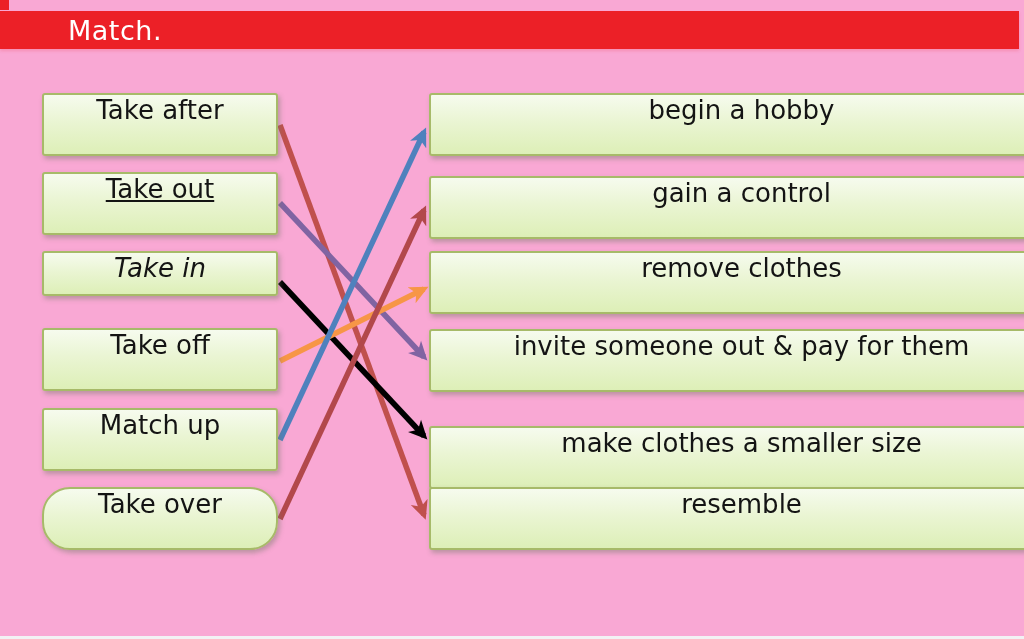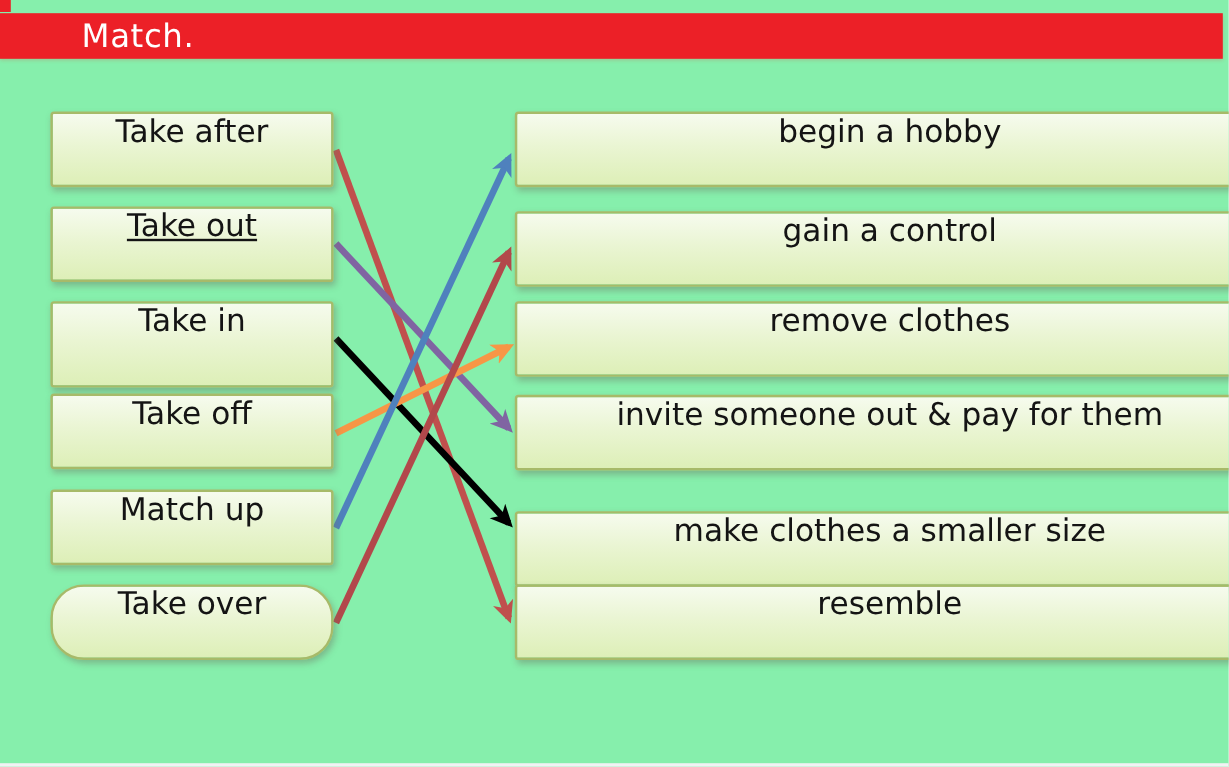--- a/index.html
+++ b/index.html
@@ -1,20 +1,20 @@
 <!DOCTYPE html>
 <html><head>
 <meta charset="utf-8">
 <style>
   html, body { margin: 0; padding: 0; background: #ffffff; }
   .slide {
     position: relative;
     width: 1024px;
     height: 639px;
-    background: #86efac;
+    background: #f9a8d4;
     overflow: hidden;
     font-family: "DejaVu Sans", sans-serif;
   }
   .corner-notch {
     position: absolute;
     left: 0; top: 0;
     width: 9px; height: 10px;
     background: #ec2027;
   }
   .header-bar {
@@ -100,21 +100,21 @@
       <line x1="280" y1="519" x2="424" y2="210" stroke="#b2484b" stroke-width="5.5" marker-end="url(#ah5)"></line>
     </svg>
 
   <div id="left-col">
       <div class="box left" style="top: 93px; height: 63px;">
         <span>Take after</span>
       </div>
       <div class="box left" style="top: 172px; height: 63px; text-decoration: underline;">
         <span>Take out</span>
       </div>
-      <div class="box left" style="top: 251px; height: 72px;">
+      <div class="box left" style="top: 251px; height: 45px; font-style: italic;">
         <span>Take in</span>
       </div>
       <div class="box left" style="top: 328px; height: 63px;">
         <span>Take off</span>
       </div>
       <div class="box left" style="top: 408px; height: 63px;">
         <span>Match up</span>
       </div>
       <div class="box left" style="top: 487px; height: 63px; border-radius: 28px;">
         <span>Take over</span>

